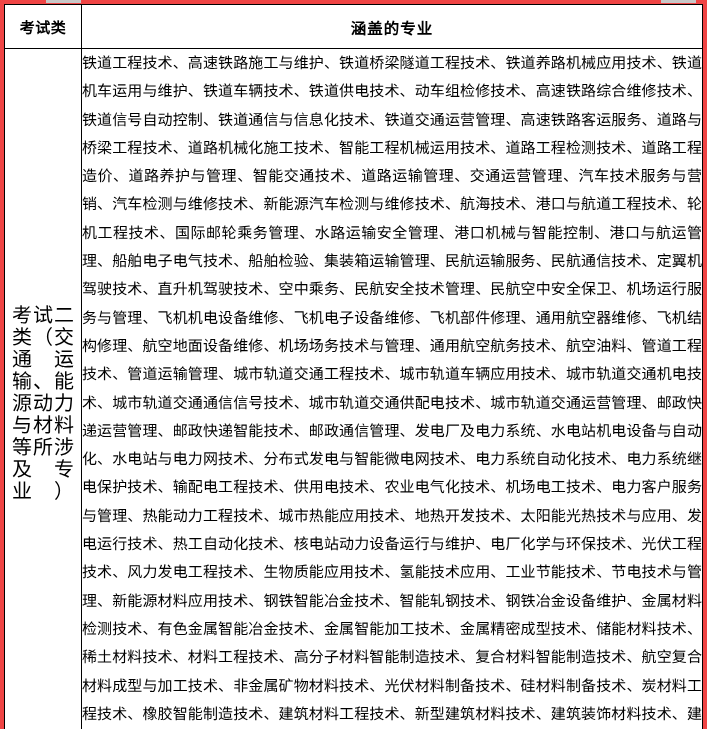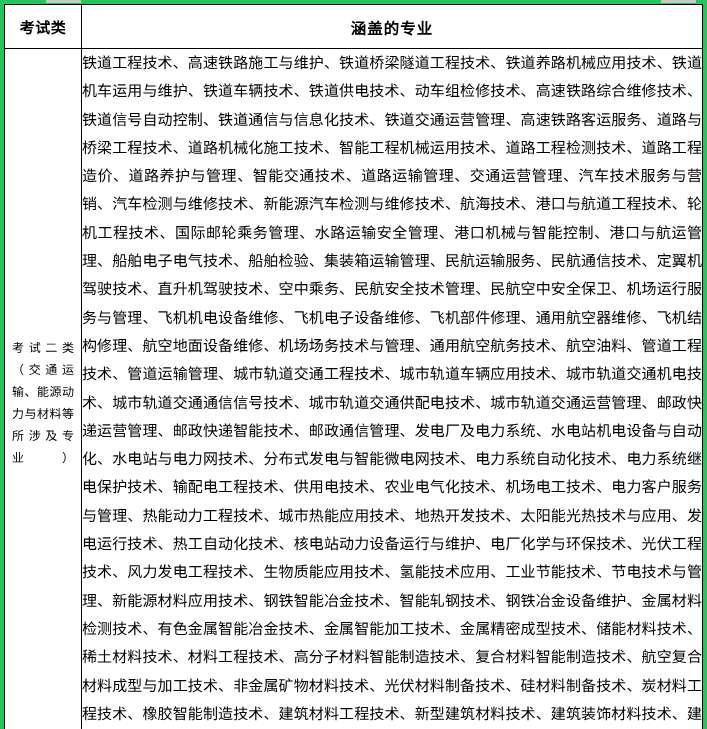--- a/index.html
+++ b/index.html
@@ -12,21 +12,21 @@
     height: 729px;
     font-family: "DejaVu Sans", "Liberation Sans", sans-serif;
     -webkit-font-smoothing: none;
   }
 
   #page {
     position: relative;
     width: 707px;
     height: 729px;
     overflow: hidden;
-    background: #22c55e;
+    background: #ef4444;
   }
 
   
   .ruler-tick {
     position: absolute;
     top: 0px;
     height: 3px;
     background: #c8c8c8;
   }
   .ruler-tick.left  { left: 46px;  width: 35px; }
@@ -66,21 +66,21 @@
     letter-spacing: 1px;
     margin-top: 35px;
   }
 
   
   td.category-cell {
     text-align: center;
     padding: 4px 6px;
   }
   .category-text {
-    font-size: 12px;
+    font-size: 20px;
     line-height: 22px;
     color: #000000;
     text-align: justify;
     text-align-last: justify;
     width: 62px;
     margin: 0 auto;
   }
 
   
   td.majors-cell {

